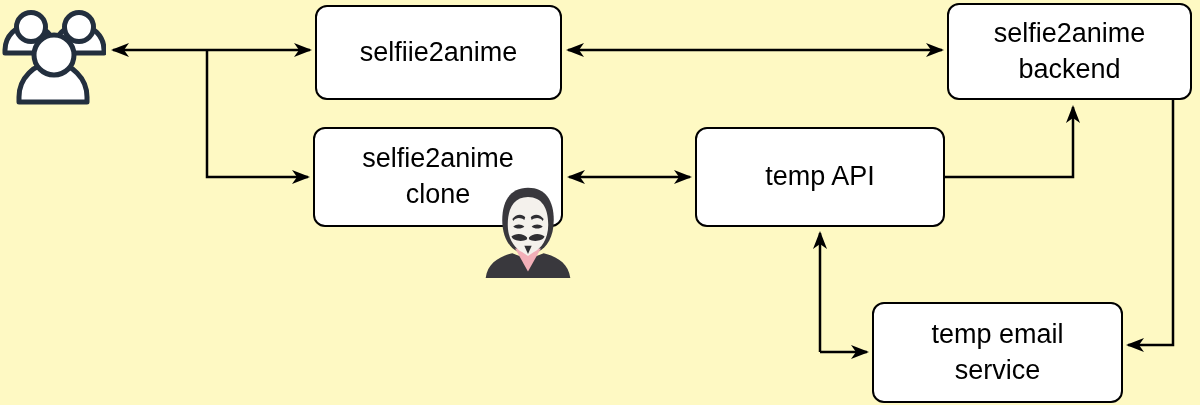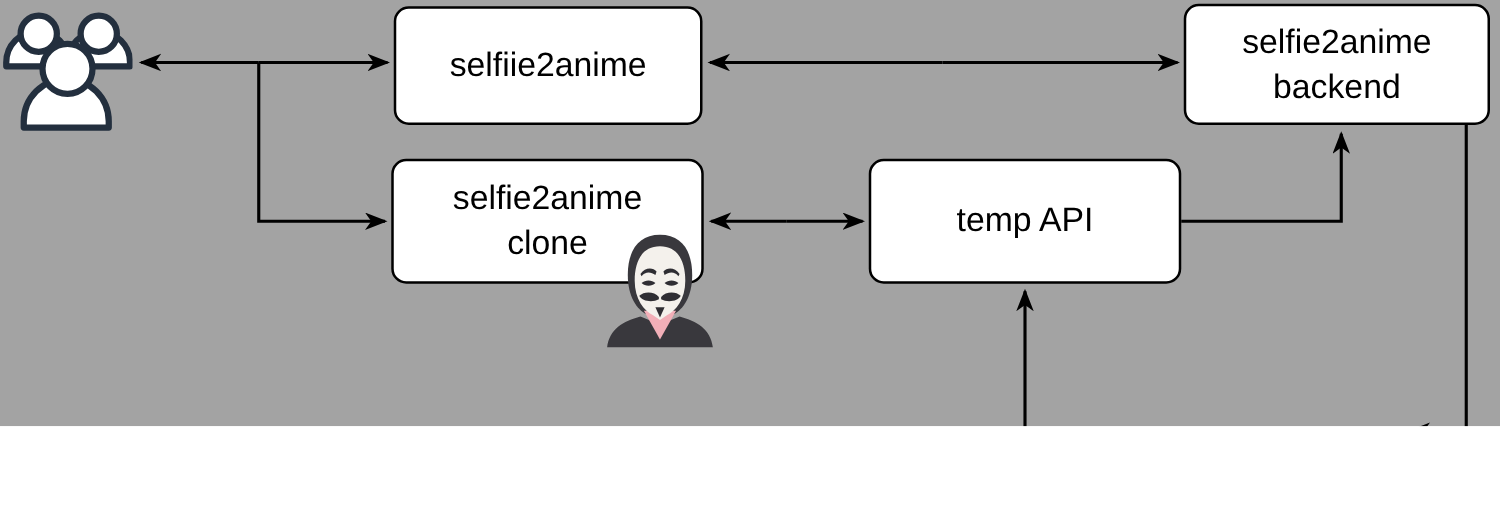--- a/index.html
+++ b/index.html
@@ -1,20 +1,20 @@
 <!DOCTYPE html>
 <html><head>
 <meta charset="utf-8">
 <style>
   html, body { margin: 0; padding: 0; background: #ffffff; }
   .canvas {
     position: relative;
     width: 1200px;
-    height: 341px;
-    background: #a3a3a3;
+    height: 405px;
+    background: #fef9c3;
     font-family: "Liberation Sans", sans-serif;
     overflow: hidden;
   }
   .edges-layer {
     position: absolute;
     left: 0; top: 0;
     width: 1200px; height: 405px;
     z-index: 1;
   }
   .node {
@@ -71,20 +71,22 @@
   <div class="node" style="left:315px; top:5px; width:247px; height:95px;">selfiie2anime</div>
 
   <div class="node" style="left:947px; top:3px; width:245px; height:97px;">selfie2anime
 backend</div>
 
   <div class="node" style="left:313px; top:127px; width:250px; height:100px;">selfie2anime
 clone</div>
 
   <div class="node" style="left:695px; top:127px; width:250px; height:100px;">temp API</div>
 
+  <div class="node" style="left:872px; top:302px; width:251px; height:101px;">temp email
+service</div>
 
   <svg class="icon-layer" style="left:2px; top:2px;" width="104" height="104" viewBox="0 0 104 104" xmlns="http://www.w3.org/2000/svg">
     <g stroke="#232f3e" stroke-width="5" stroke-linejoin="round" fill="#ffffff">
 
       <path d="M3,51 L3,48 A25,25 0 0 1 53,48 L53,51 Z"></path>
       <circle cx="29" cy="25" r="14.5"></circle>
 
       <path d="M52,51 L52,48 A25,25 0 0 1 102,48 L102,51 Z"></path>
       <circle cx="77" cy="25" r="14.5"></circle>
 

